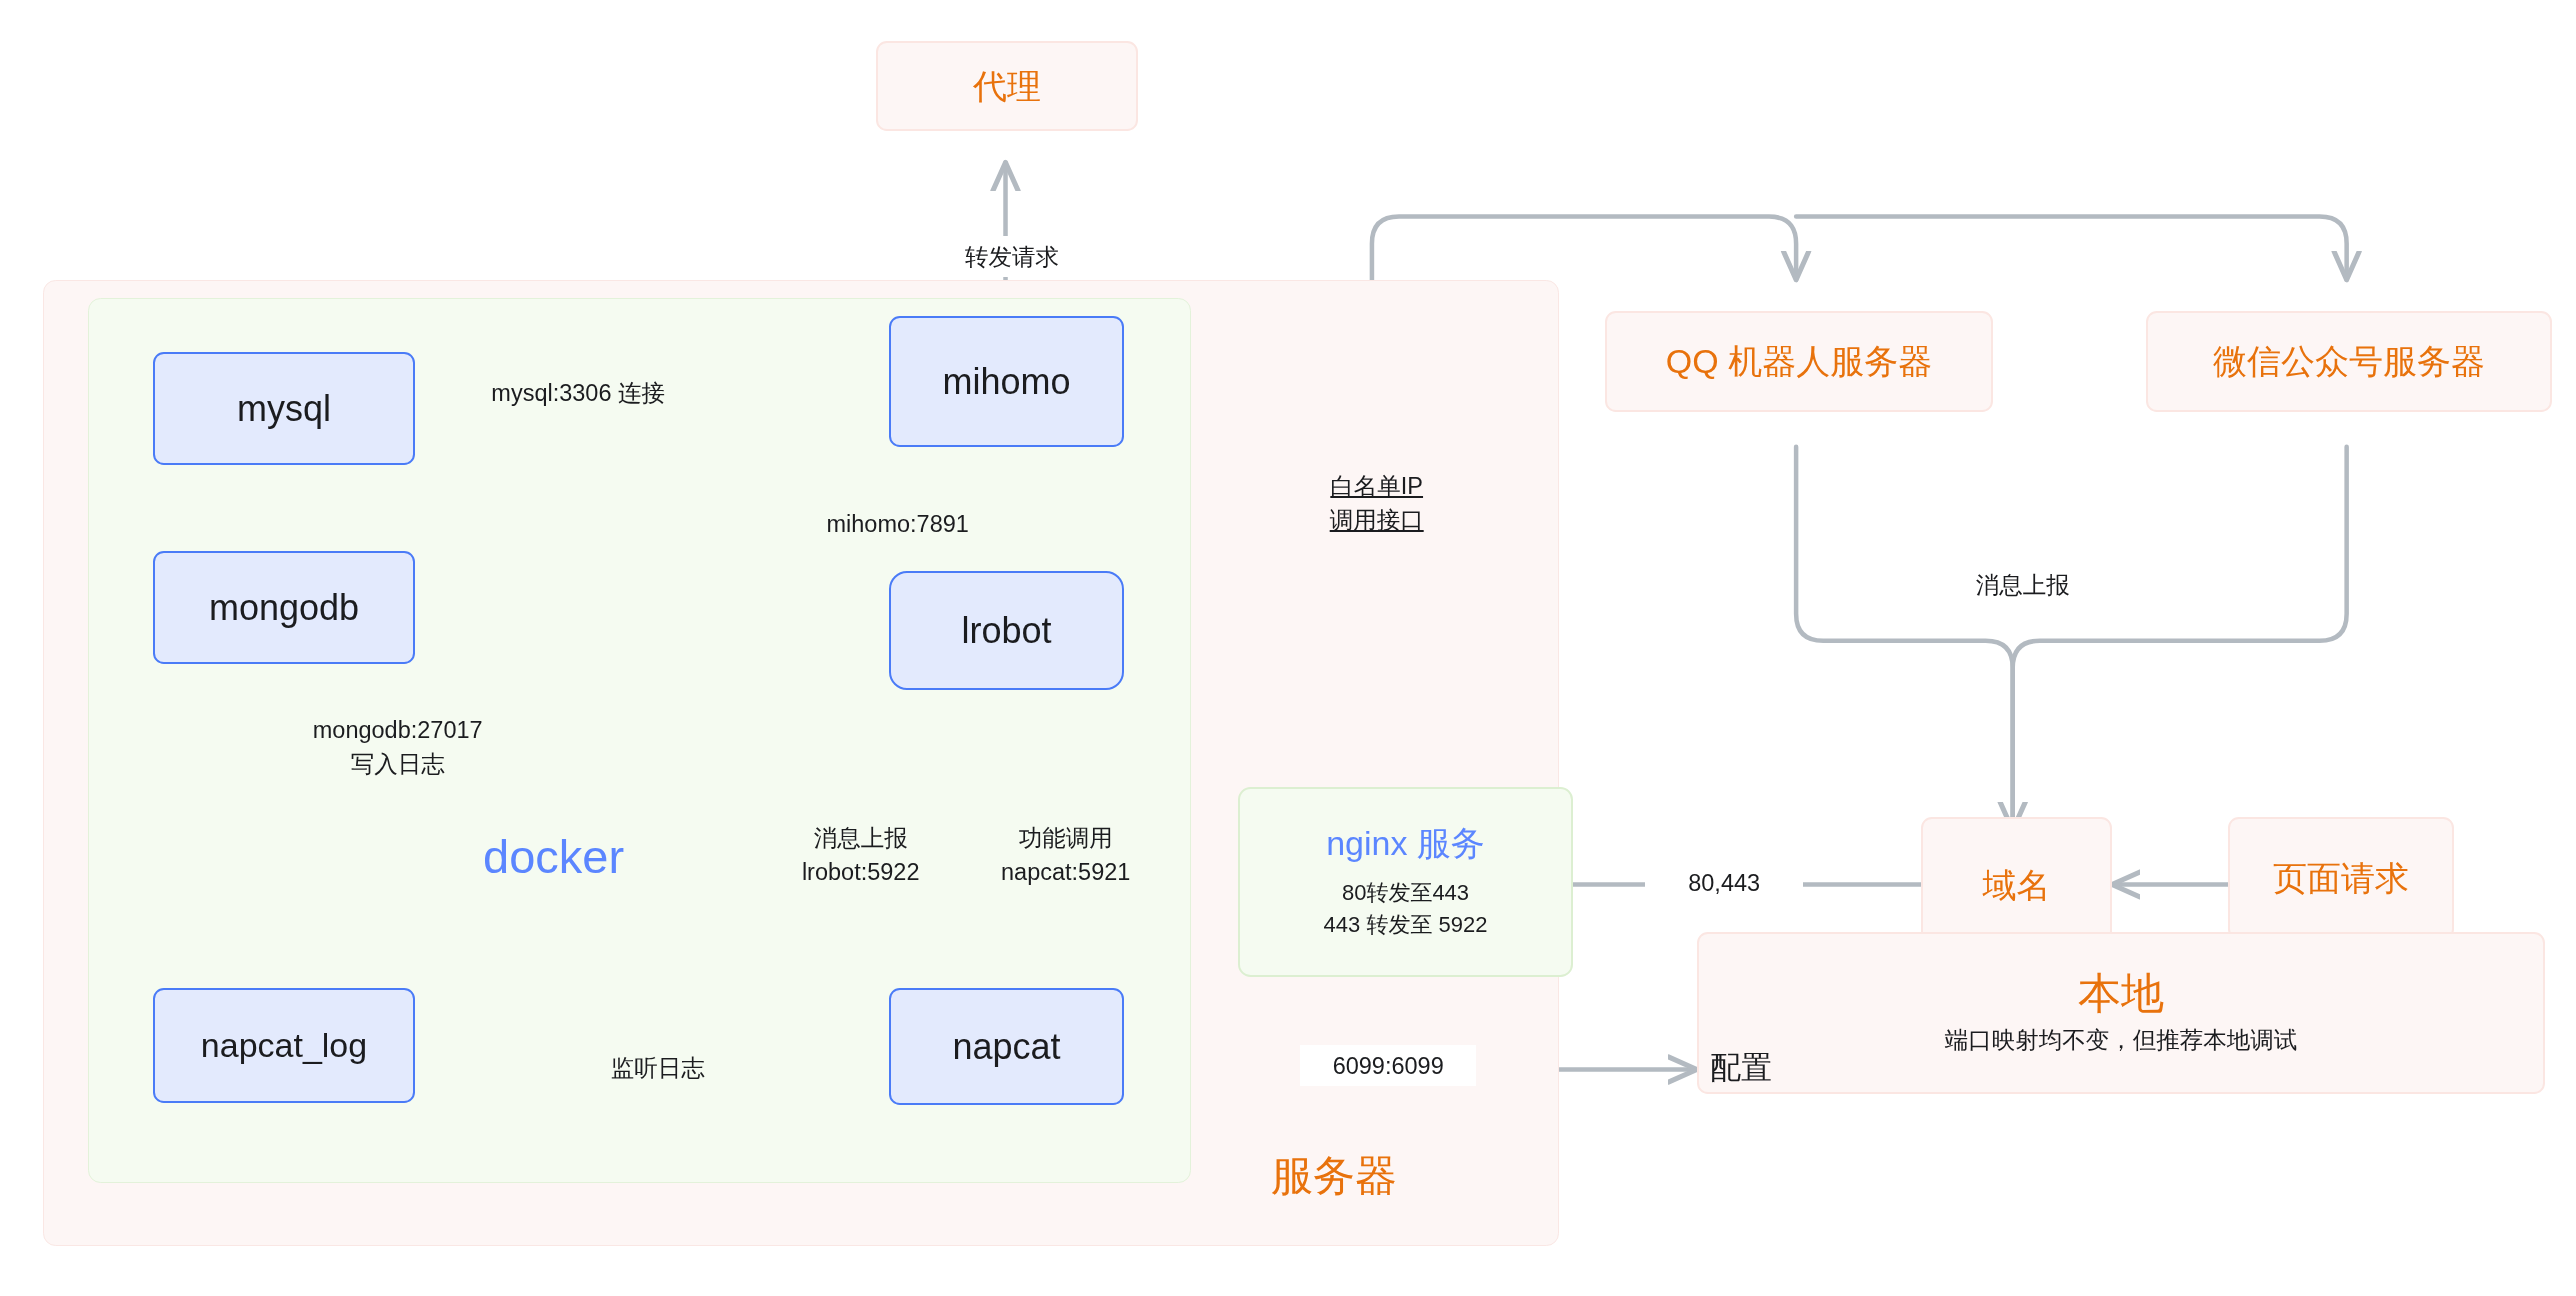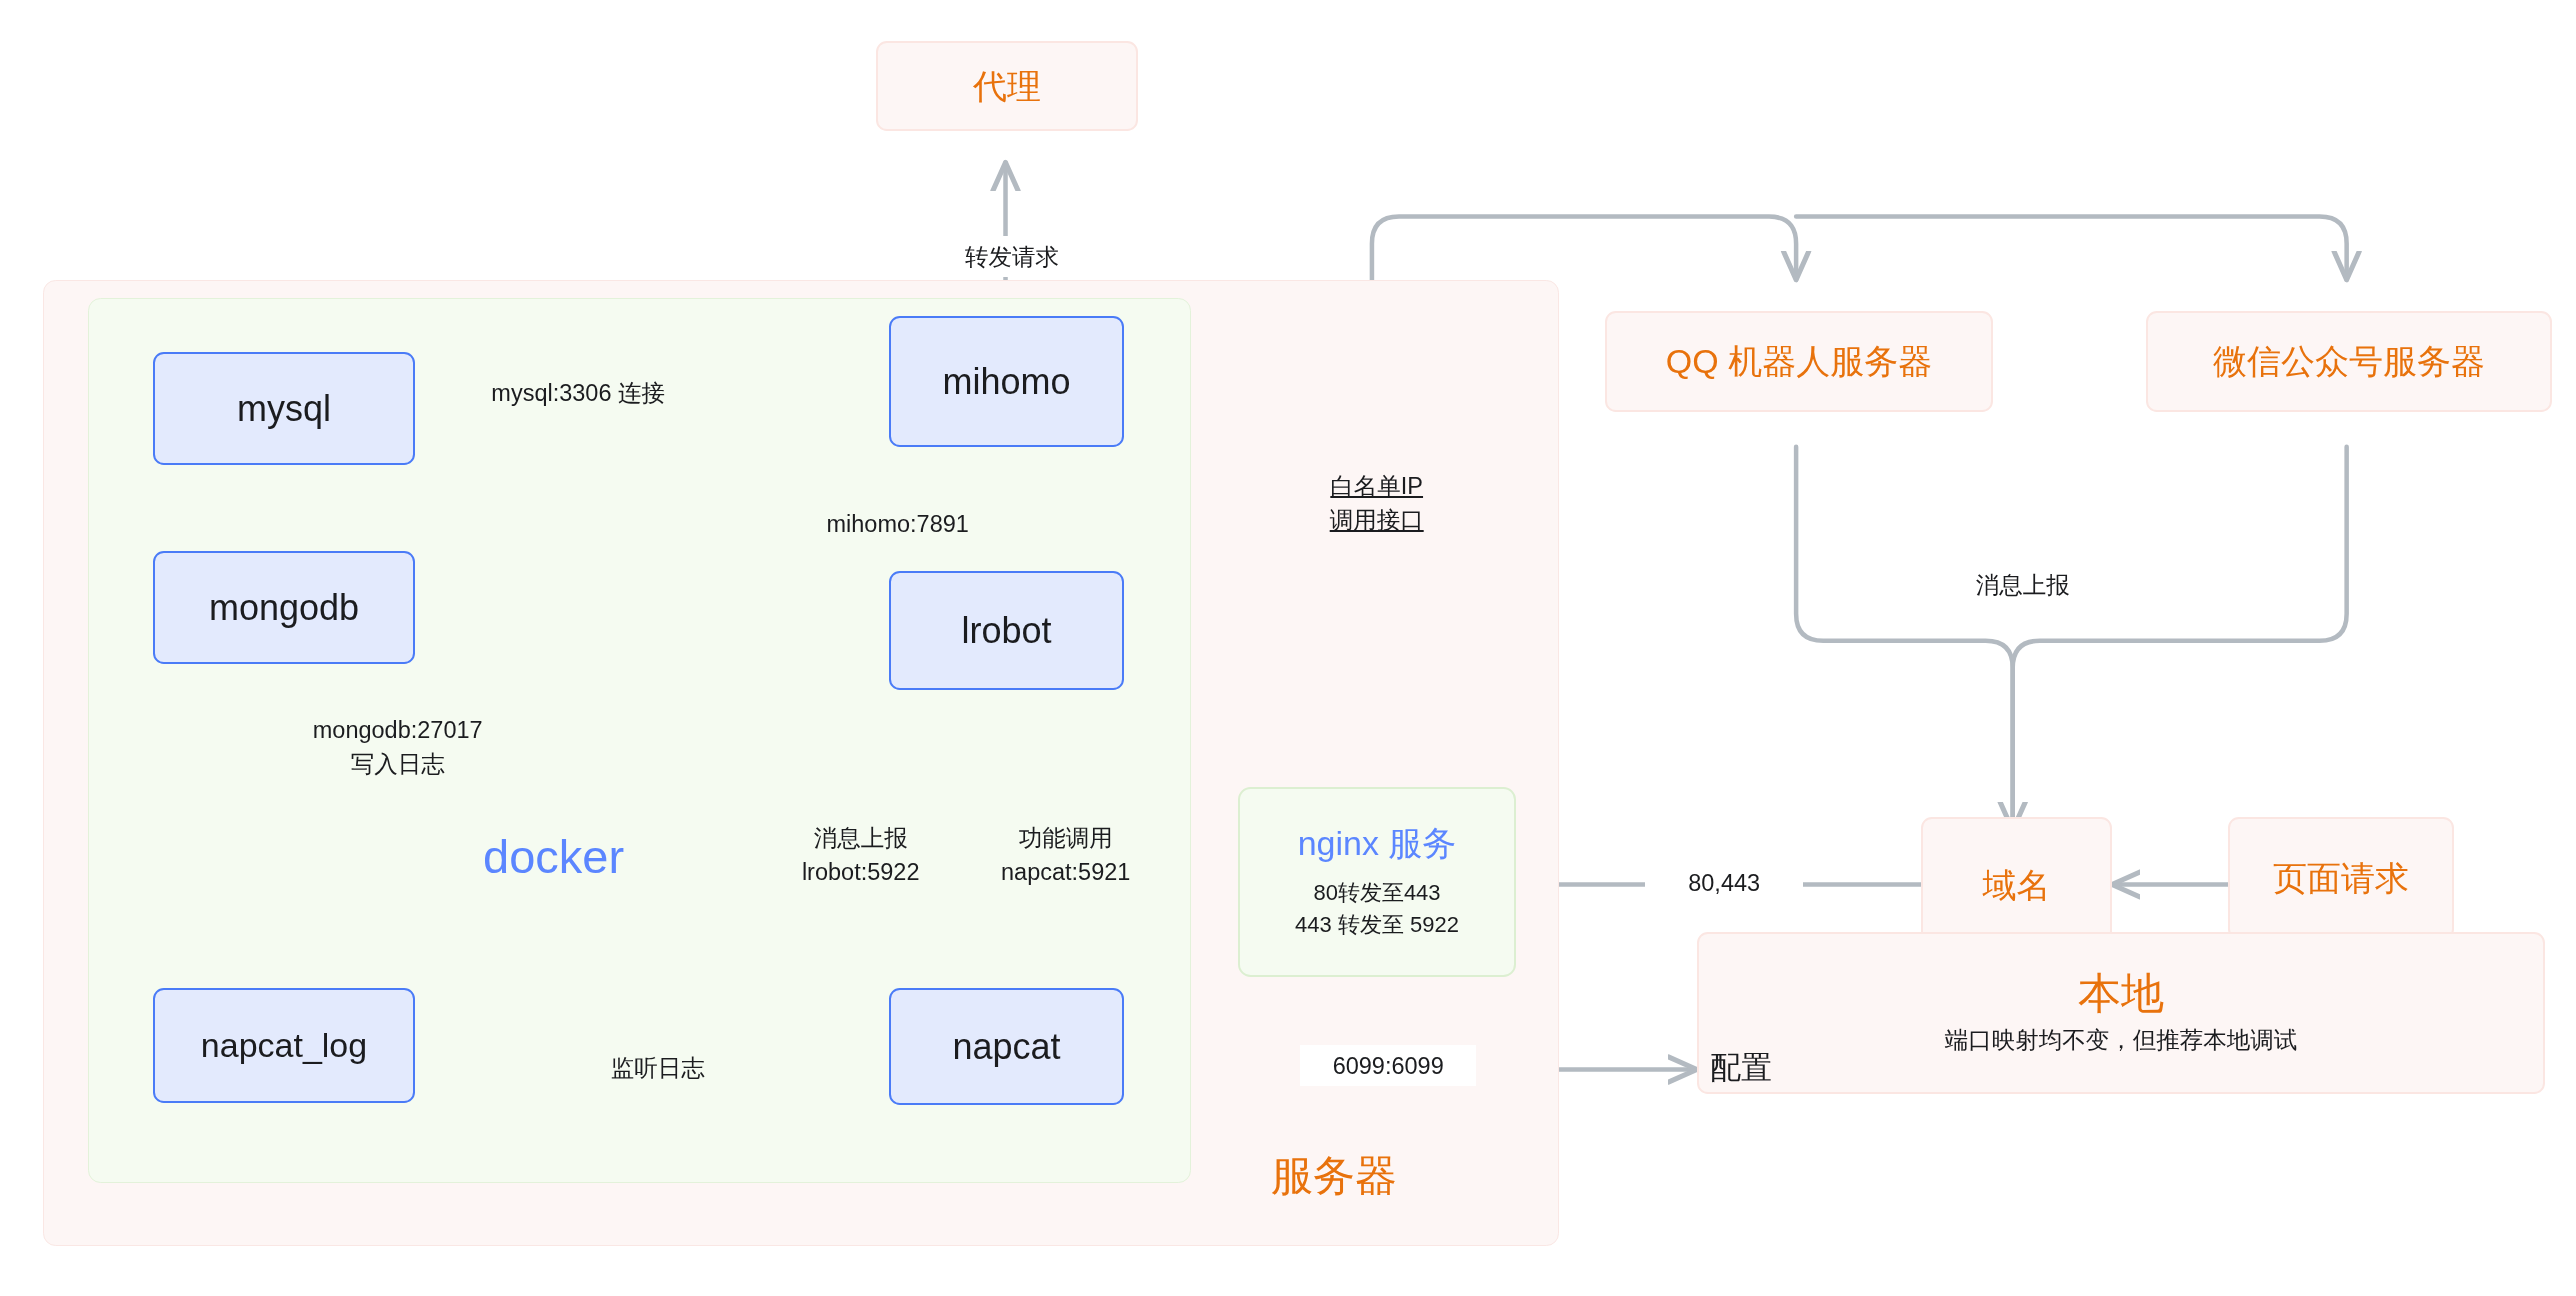--- a/index.html
+++ b/index.html
@@ -114,31 +114,31 @@
   <div class="group-title title-docker" style="left:483px;top:829px;">docker</div>
 
   <div class="node node-pink" style="left:876px;top:41px;width:262px;height:90px;">代理</div>
 
   <div class="node node-blue" style="left:153px;top:352px;width:262px;height:113px;">mysql</div>
 
   <div class="node node-blue" style="left:153px;top:551px;width:262px;height:113px;">mongodb</div>
 
   <div class="node node-blue" style="left:889px;top:316px;width:235px;height:131px;">mihomo</div>
 
-  <div class="node node-blue" style="left:889px;top:571px;width:235px;height:119px;">lrobot</div>
+  <div class="node node-blue" style="left:889px;top:571px;width:235px;height:119px;border-radius:18px;">lrobot</div>
 
   <div class="node node-blue" style="left:153px;top:988px;width:262px;height:115px;font-size:34px;">napcat_log</div>
 
   <div class="node node-blue" style="left:889px;top:988px;width:235px;height:117px;">napcat</div>
 
   <div class="node node-pink" style="left:1605px;top:311px;width:388px;height:101px;">QQ 机器人服务器</div>
 
   <div class="node node-pink" style="left:2146px;top:311px;width:406px;height:101px;">微信公众号服务器</div>
 
-  <div class="node node-greenbox" style="left:1238px;top:787px;width:278px;height:190px;">
+  <div class="node node-greenbox" style="left:1238px;top:787px;width:335px;height:190px;">
     <div class="nginx-title">nginx 服务</div>
     <div class="nginx-sub">
       <div>80转发至443</div>
       <div>443 转发至 5922</div>
     </div>
   </div>
 
   <div class="node node-pink" style="left:1921px;top:817px;width:191px;height:137px;">域名</div>
 
   <div class="node node-pink" style="left:2228px;top:817px;width:226px;height:123px;">页面请求</div>

